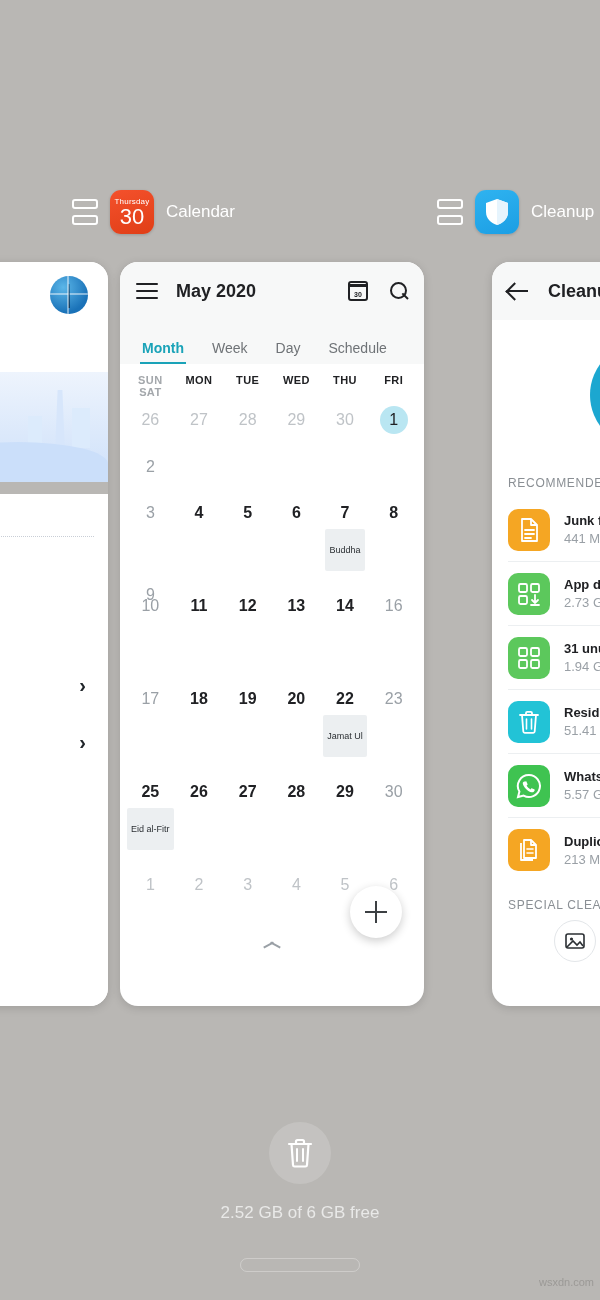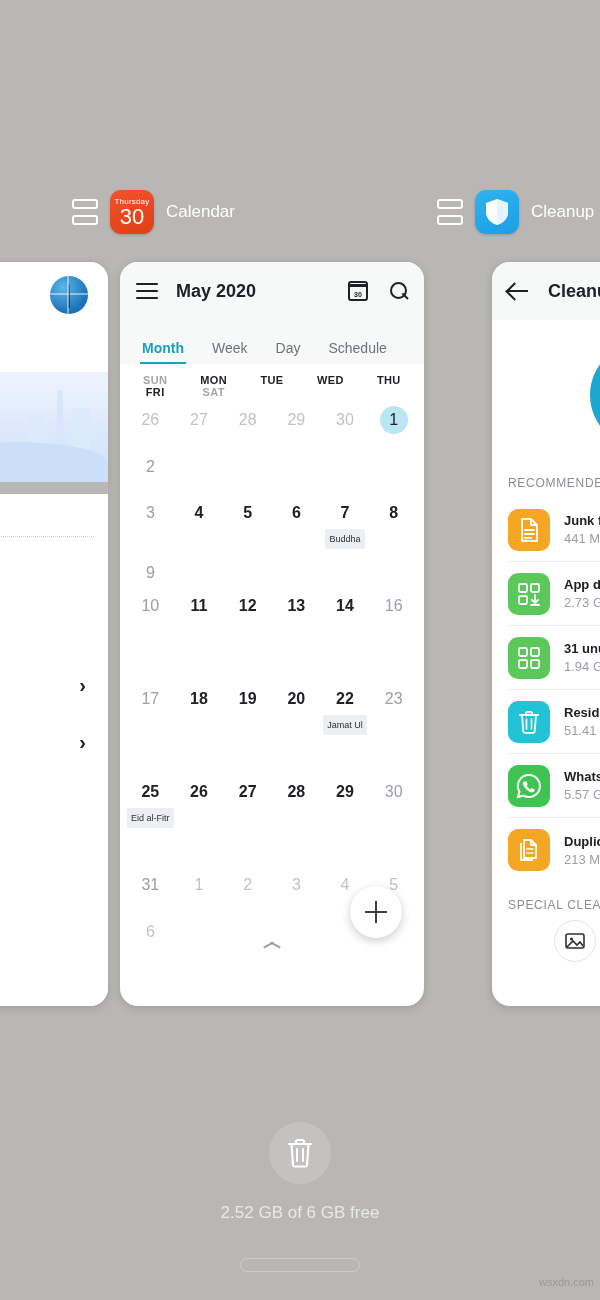--- a/index.html
+++ b/index.html
@@ -85,35 +85,35 @@
   .icon-cal30 span { position:absolute; left:0; right:0; bottom:1px; text-align:center; font-size:7px; line-height:7px; font-weight:bold; color:#202124; }
   .icon-search { position:relative; width:18px; height:18px; }
   .icon-search:before { content:""; position:absolute; left:0; top:0; width:13px; height:13px; border:2px solid #202124; border-radius:50%; }
   .icon-search:after { content:""; position:absolute; right:0; bottom:0; width:8px; height:2px; background:#202124; transform:rotate(45deg); transform-origin:right center; }
 
   .cal-tabs { height:44px; background:#f7f8f8; display:flex; align-items:flex-end; padding:0 8px; }
   .cal-tab { flex:0 0 auto; padding:0 14px 8px; font-size:14px; color:#6f7377; cursor:pointer; position:relative; }
   .cal-tab.active { color:#1aa3b8; font-weight:bold; }
   .cal-tab.active:after { content:""; position:absolute; left:12px; right:12px; bottom:0; height:2px; background:#1aa3b8; }
 
-  .dow-row { display:grid; grid-template-columns:repeat(5,1fr); padding:10px 6px 2px; }
+  .dow-row { display:grid; grid-template-columns:repeat(6,1fr); padding:10px 6px 2px; }
   .dow { text-align:center; font-size:11px; font-weight:bold; color:#202124; letter-spacing:.4px; }
   .dow.wk { color:#a3a7ab; }
 
   .weeks { padding:0 6px; }
   .wk-row { display:grid; grid-template-columns:repeat(6,1fr); height:93px; position:relative; }
   .daycell { text-align:center; padding-top:6px; position:relative; cursor:pointer; }
   .daynum { font-size:16px; color:#202124; font-weight:bold; line-height:28px; display:inline-block; width:28px; height:28px; }
   .daycell.muted .daynum { color:#bfc3c7; font-weight:normal; }
   .daycell.wkend .daynum { color:#9aa0a6; font-weight:normal; }
   .daycell.today .daynum { background:#b9e6f2; border-radius:50%; color:#202124; font-weight:normal; }
   .chip {
     margin:2px auto 0; display:inline-block; max-width:96%;
     background:#eceff1; color:#2b2f33; font-size:9px; line-height:12px;
-    padding:4px 4px; border-radius:2px; white-space:nowrap; overflow:hidden;
+    padding:15px 4px; border-radius:2px; white-space:nowrap; overflow:hidden;
   }
   .fab {
     position:absolute; right:22px; bottom:68px; width:52px; height:52px; border-radius:50%;
     background:#ffffff; box-shadow:0 3px 10px rgba(0,0,0,.20);
     display:flex; align-items:center; justify-content:center; cursor:pointer;
   }
   .fab:before { content:""; position:absolute; width:22px; height:2px; background:#3c4043; }
   .fab:after  { content:""; position:absolute; width:2px; height:22px; background:#3c4043; }
   .chev-up { position:absolute; left:50%; bottom:56px; margin-left:-9px; width:18px; height:10px; cursor:pointer; }
   .chev-up:before, .chev-up:after { content:""; position:absolute; top:4px; width:11px; height:1.6px; background:#9aa0a6; }
@@ -284,21 +284,20 @@
         </div>
         <div class="wk-row">
           <div class="daycell"><span class="daynum">25</span><div class="chip">Eid al-Fitr</div></div>
           <div class="daycell"><span class="daynum">26</span></div>
           <div class="daycell"><span class="daynum">27</span></div>
           <div class="daycell"><span class="daynum">28</span></div>
           <div class="daycell"><span class="daynum">29</span></div>
           <div class="daycell wkend"><span class="daynum">30</span></div>
         </div>
         <div class="wk-row">
-          <div class="daycell wkend"><span class="daynum">31</span></div>
           <div class="daycell muted"><span class="daynum">1</span></div>
           <div class="daycell muted"><span class="daynum">2</span></div>
           <div class="daycell muted"><span class="daynum">3</span></div>
           <div class="daycell muted"><span class="daynum">4</span></div>
           <div class="daycell muted"><span class="daynum">5</span></div>
           <div class="daycell muted"><span class="daynum">6</span></div>
         </div>
       </div>
 
     <div class="chev-up"></div>

